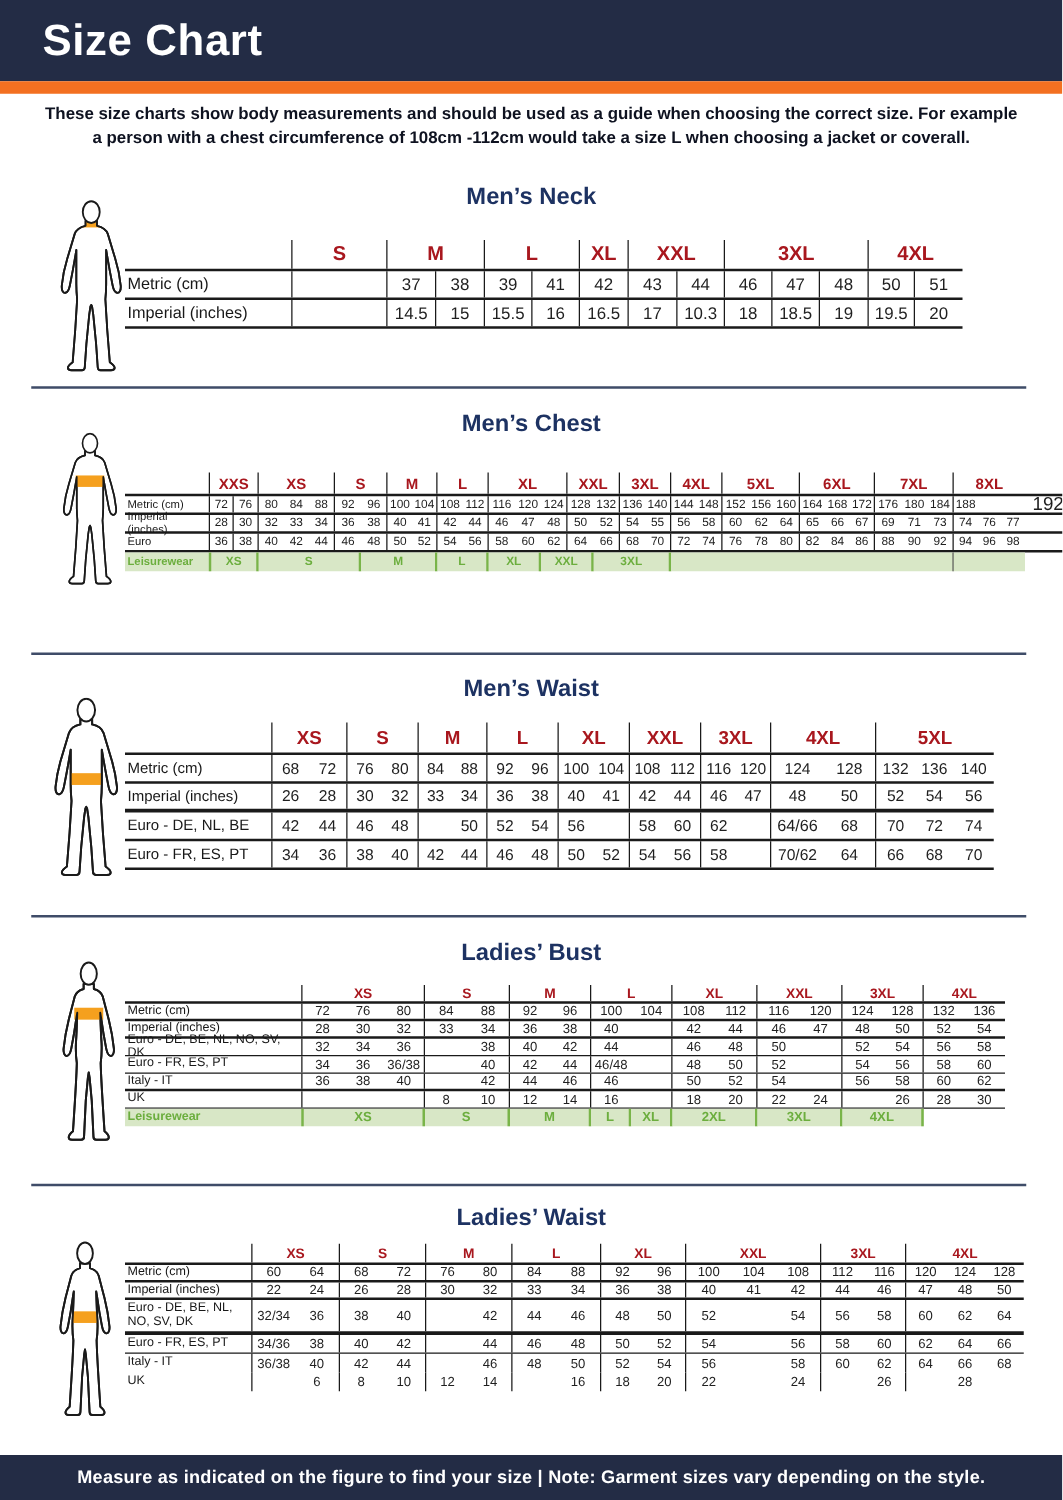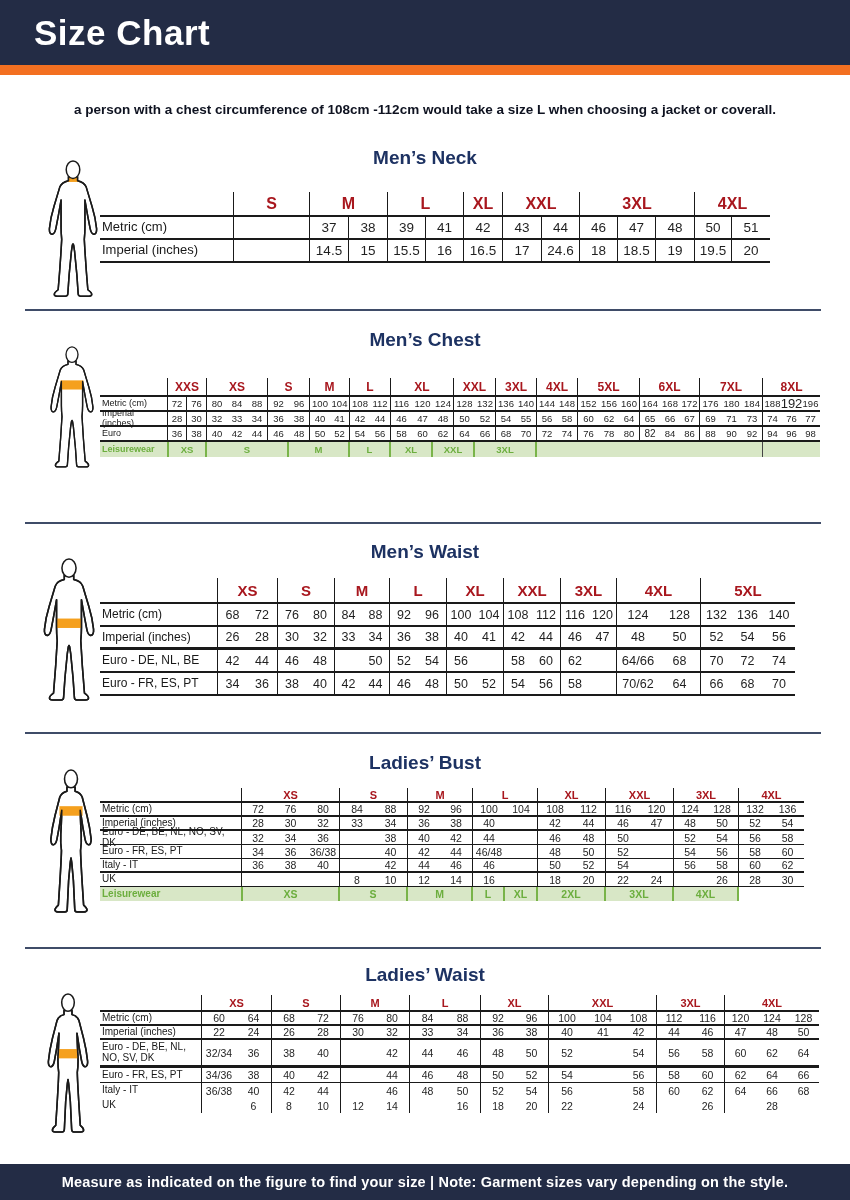--- a/index.html
+++ b/index.html
@@ -35,21 +35,21 @@
 </style>
 </head>
 <body>
 
 <div id="page">
   <header class="topbar">
     <div class="doc-title">Size Chart</div>
   </header>
   <div class="orange-bar"></div>
   <p class="intro">
-    <br>
+    <span>These size charts show body measurements and should be used as a guide when choosing the correct size. For example</span><br>
     <span>a person with a chest circumference of 108cm -112cm would take a size L when choosing a jacket or coverall.</span>
   </p>
 
   <div id="sections">
       <div class="sec-title" style="top: 147px;">Men’s Neck</div>
       <div class="figure" style="left: 20px; top: 160px; width: 106px; height: 142px;">
         <svg viewBox="0 0 110 220">
   <defs>
             <clipPath id="bc0">
               <path d="M48,26 L48,32 C41,33.5 36.5,36.5 34.5,42 L25.5,72 C23,80 19.5,96 18.5,106 C18,112 20,115.5 23,115 C26,114.5 27.5,111 28.5,106 C30.5,96 33.5,80 35.5,68 L36.5,62 L36.5,104 C36.5,112 37,118 37.5,123 C36.5,142 34,178 32,201 C28.5,203.5 26,206 26,208 C26,210 27.5,211 30.5,211 L43.5,211 C46,211 47,209.5 47,207 L49,178 L52.5,142 L54,132 L55,130 L56,132 L57.5,142 L61,178 L63,207 C63,209.5 64,211 66.5,211 L79.5,211 C82.5,211 84,210 84,208 C84,206 81.5,203.5 78,201 C76,178 73.5,142 72.5,123 C73,118 73.5,112 73.5,104 L73.5,62 L74.5,68 C76.5,80 79.5,96 81.5,106 C82.5,111 84,114.5 87,115 C90,115.5 92,112 91.5,106 C90.5,96 87,80 84.5,72 L75.5,42 C73.5,36.5 69,33.5 62,32 L62,26 Z"></path>
@@ -90,21 +90,21 @@
         </div>
         <div class="trow" style="height: 23px; border-bottom: 2px solid rgb(26, 26, 26);">
           <div class="lcell" style="width: 133px; font-size: 13px;">Imperial (inches)</div>
           <div class="dcell" style="width: 77px; font-size: 13.5px; border-left: 1px solid rgb(26, 26, 26); border-right: 1px solid rgb(26, 26, 26);"></div>
           <div class="dcell" style="width: 39px; font-size: 13.5px; border-right: 1px solid rgb(26, 26, 26);">14.5</div>
           <div class="dcell" style="width: 39px; font-size: 13.5px; border-right: 1px solid rgb(26, 26, 26);">15</div>
           <div class="dcell" style="width: 38px; font-size: 13.5px; border-right: 1px solid rgb(26, 26, 26);">15.5</div>
           <div class="dcell" style="width: 38px; font-size: 13.5px; border-right: 1px solid rgb(26, 26, 26);">16</div>
           <div class="dcell" style="width: 39px; font-size: 13.5px; border-right: 1px solid rgb(26, 26, 26);">16.5</div>
           <div class="dcell" style="width: 39px; font-size: 13.5px; border-right: 1px solid rgb(26, 26, 26);">17</div>
-          <div class="dcell" style="width: 38px; font-size: 13.5px; border-right: 1px solid rgb(26, 26, 26);">24.6</div>
+          <div class="dcell" style="width: 38px; font-size: 13.5px; border-right: 1px solid rgb(26, 26, 26);">10.3</div>
           <div class="dcell" style="width: 38px; font-size: 13.5px; border-right: 1px solid rgb(26, 26, 26);">18</div>
           <div class="dcell" style="width: 38px; font-size: 13.5px; border-right: 1px solid rgb(26, 26, 26);">18.5</div>
           <div class="dcell" style="width: 39px; font-size: 13.5px; border-right: 1px solid rgb(26, 26, 26);">19</div>
           <div class="dcell" style="width: 37px; font-size: 13.5px; border-right: 1px solid rgb(26, 26, 26);">19.5</div>
           <div class="dcell" style="width: 38px; font-size: 13.5px;">20</div>
         </div>
       </div>
       <div class="sec-title" style="top: 329px;">Men’s Chest</div>
       <div class="figure" style="left: 28px; top: 346px; width: 88px; height: 126px;">
         <svg viewBox="0 0 110 220">
@@ -161,21 +161,21 @@
           <div class="dcell" style="width: 21px; font-size: 9.5px;">152</div>
           <div class="dcell" style="width: 20px; font-size: 9.5px;">156</div>
           <div class="dcell" style="width: 21px; font-size: 9.5px; border-right: 1px solid rgb(26, 26, 26);">160</div>
           <div class="dcell" style="width: 20px; font-size: 9.5px;">164</div>
           <div class="dcell" style="width: 20px; font-size: 9.5px;">168</div>
           <div class="dcell" style="width: 20px; font-size: 9.5px; border-right: 1px solid rgb(26, 26, 26);">172</div>
           <div class="dcell" style="width: 21px; font-size: 9.5px;">176</div>
           <div class="dcell" style="width: 21px; font-size: 9.5px;">180</div>
           <div class="dcell" style="width: 21px; font-size: 9.5px; border-right: 1px solid rgb(26, 26, 26);">184</div>
           <div class="dcell" style="width: 19px; font-size: 9.5px;">188</div>
-          <div class="dcell" style="width: 19px; font-size: 13px;">192</div>
+          <div class="dcell" style="width: 19px; font-size: 15px; margin-left: 47px;">192</div>
           <div class="dcell" style="width: 19px; font-size: 9.5px;">196</div>
         </div>
         <div class="trow" style="height: 15px; border-bottom: 2px solid rgb(26, 26, 26);">
           <div class="lcell" style="width: 67px; font-size: 9px;">Imperial (inches)</div>
           <div class="dcell" style="width: 20px; font-size: 9.5px; border-left: 1px solid rgb(26, 26, 26); border-right: 1px solid rgb(26, 26, 26);">28</div>
           <div class="dcell" style="width: 20px; font-size: 9.5px; border-right: 1px solid rgb(26, 26, 26);">30</div>
           <div class="dcell" style="width: 20px; font-size: 9.5px;">32</div>
           <div class="dcell" style="width: 20px; font-size: 9.5px;">33</div>
           <div class="dcell" style="width: 21px; font-size: 9.5px; border-right: 1px solid rgb(26, 26, 26);">34</div>
           <div class="dcell" style="width: 21px; font-size: 9.5px;">36</div>

